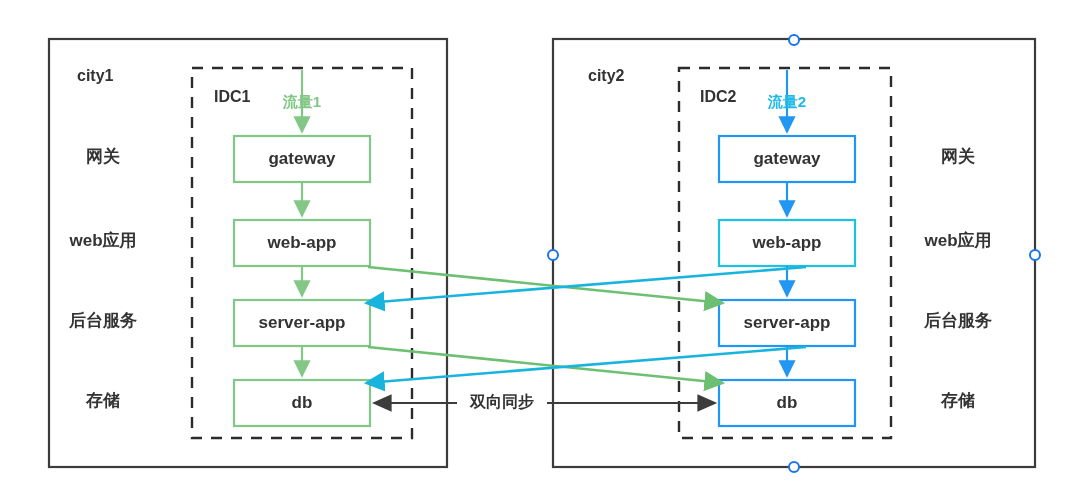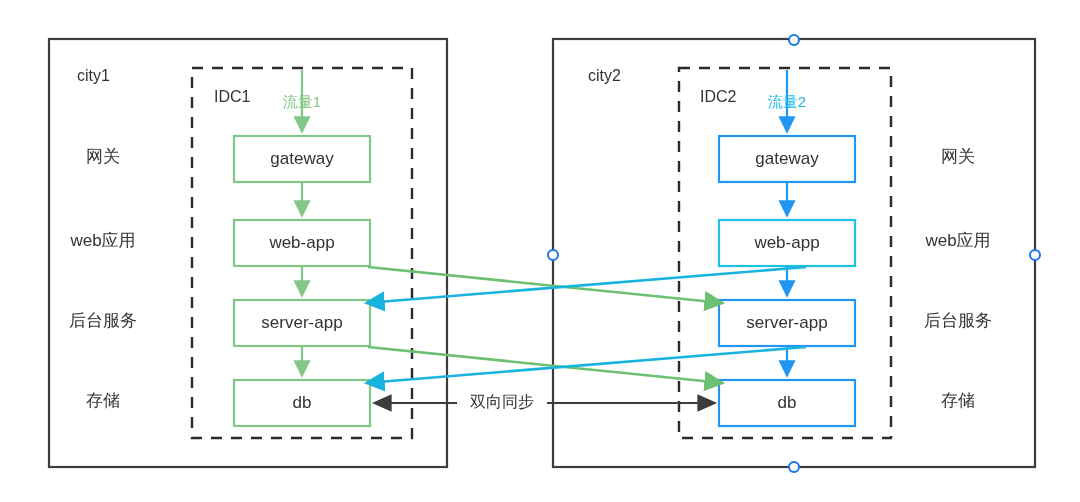--- a/index.html
+++ b/index.html
@@ -11,20 +11,21 @@
     width: 1080px;
     height: 502px;
     font-family: "Liberation Sans", sans-serif;
     overflow: hidden;
   }
   #diagram-root {
     position: relative;
     width: 965px;
     height: 502px;
     background: #ffffff;
+    font-weight: bold;
   }
   svg#diagram-svg {
     display: block;
     width: 1080px;
     height: 502px;
   }
   .panel-rect {
     fill: #ffffff;
     stroke: #3c3c3c;
     stroke-width: 2.2;

